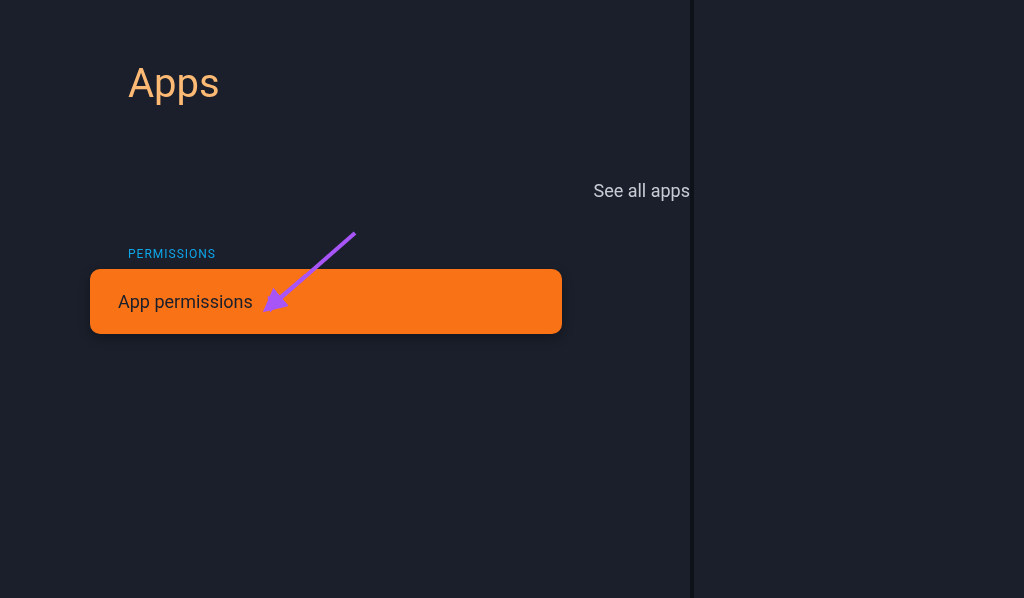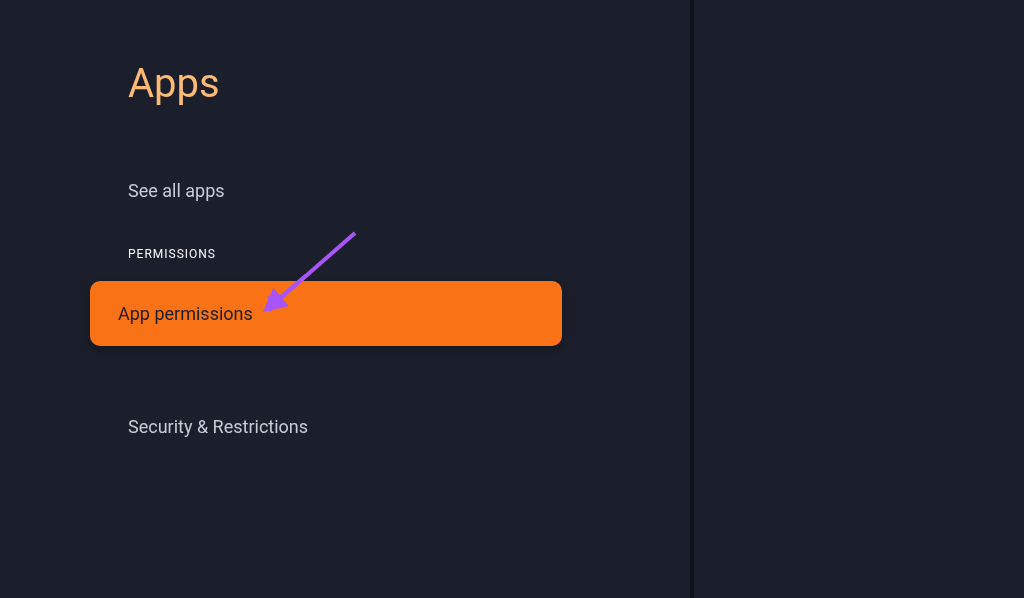--- a/index.html
+++ b/index.html
@@ -40,28 +40,29 @@
       font-size: 40px;
       font-weight: 400;
       margin-bottom: 55px;
     }
     .menu-item {
       color: #c8cdd5;
       font-size: 18px;
       font-weight: 400;
       padding: 18px 0;
       cursor: pointer;
+      text-align: right;
     }
     .section-header {
-      color: #ffffff;
+      color: #0ea5e9;
       font-size: 12px;
       font-weight: 400;
       letter-spacing: 1px;
       margin-top: 28px;
-      margin-bottom: 20px;
+      margin-bottom: 8px;
     }
     .menu-item-selected {
       background: #f97316;
       color: #1a1f2b;
       font-size: 18px;
       font-weight: 400;
       padding: 22px 28px;
       margin-left: -38px;
       margin-right: 128px;
       border-radius: 10px;
@@ -90,21 +91,20 @@
 
   <div class="menu-item">See all apps</div>
 
   <div class="section-header">PERMISSIONS</div>
 
   <div class="menu-item-selected">App permissions</div>
 
   <div class="spacer-after-selected"></div>
 
 
-  <div class="menu-item" style="margin-top:30px;">Security &amp; Restrictions</div>
 </div>
 
 <svg class="arrow-annotation" width="110" height="50">
   <defs>
     <marker id="arrowhead" markerWidth="10" markerHeight="10" refX="2" refY="3" orient="auto">
       <polygon points="0 0, 6 3, 0 6" fill="#a855f7"></polygon>
     </marker>
   </defs>
   <line x1="95" y1="-40" x2="15" y2="28" stroke="#a855f7" stroke-width="4" marker-end="url(#arrowhead)"></line>
 </svg>

